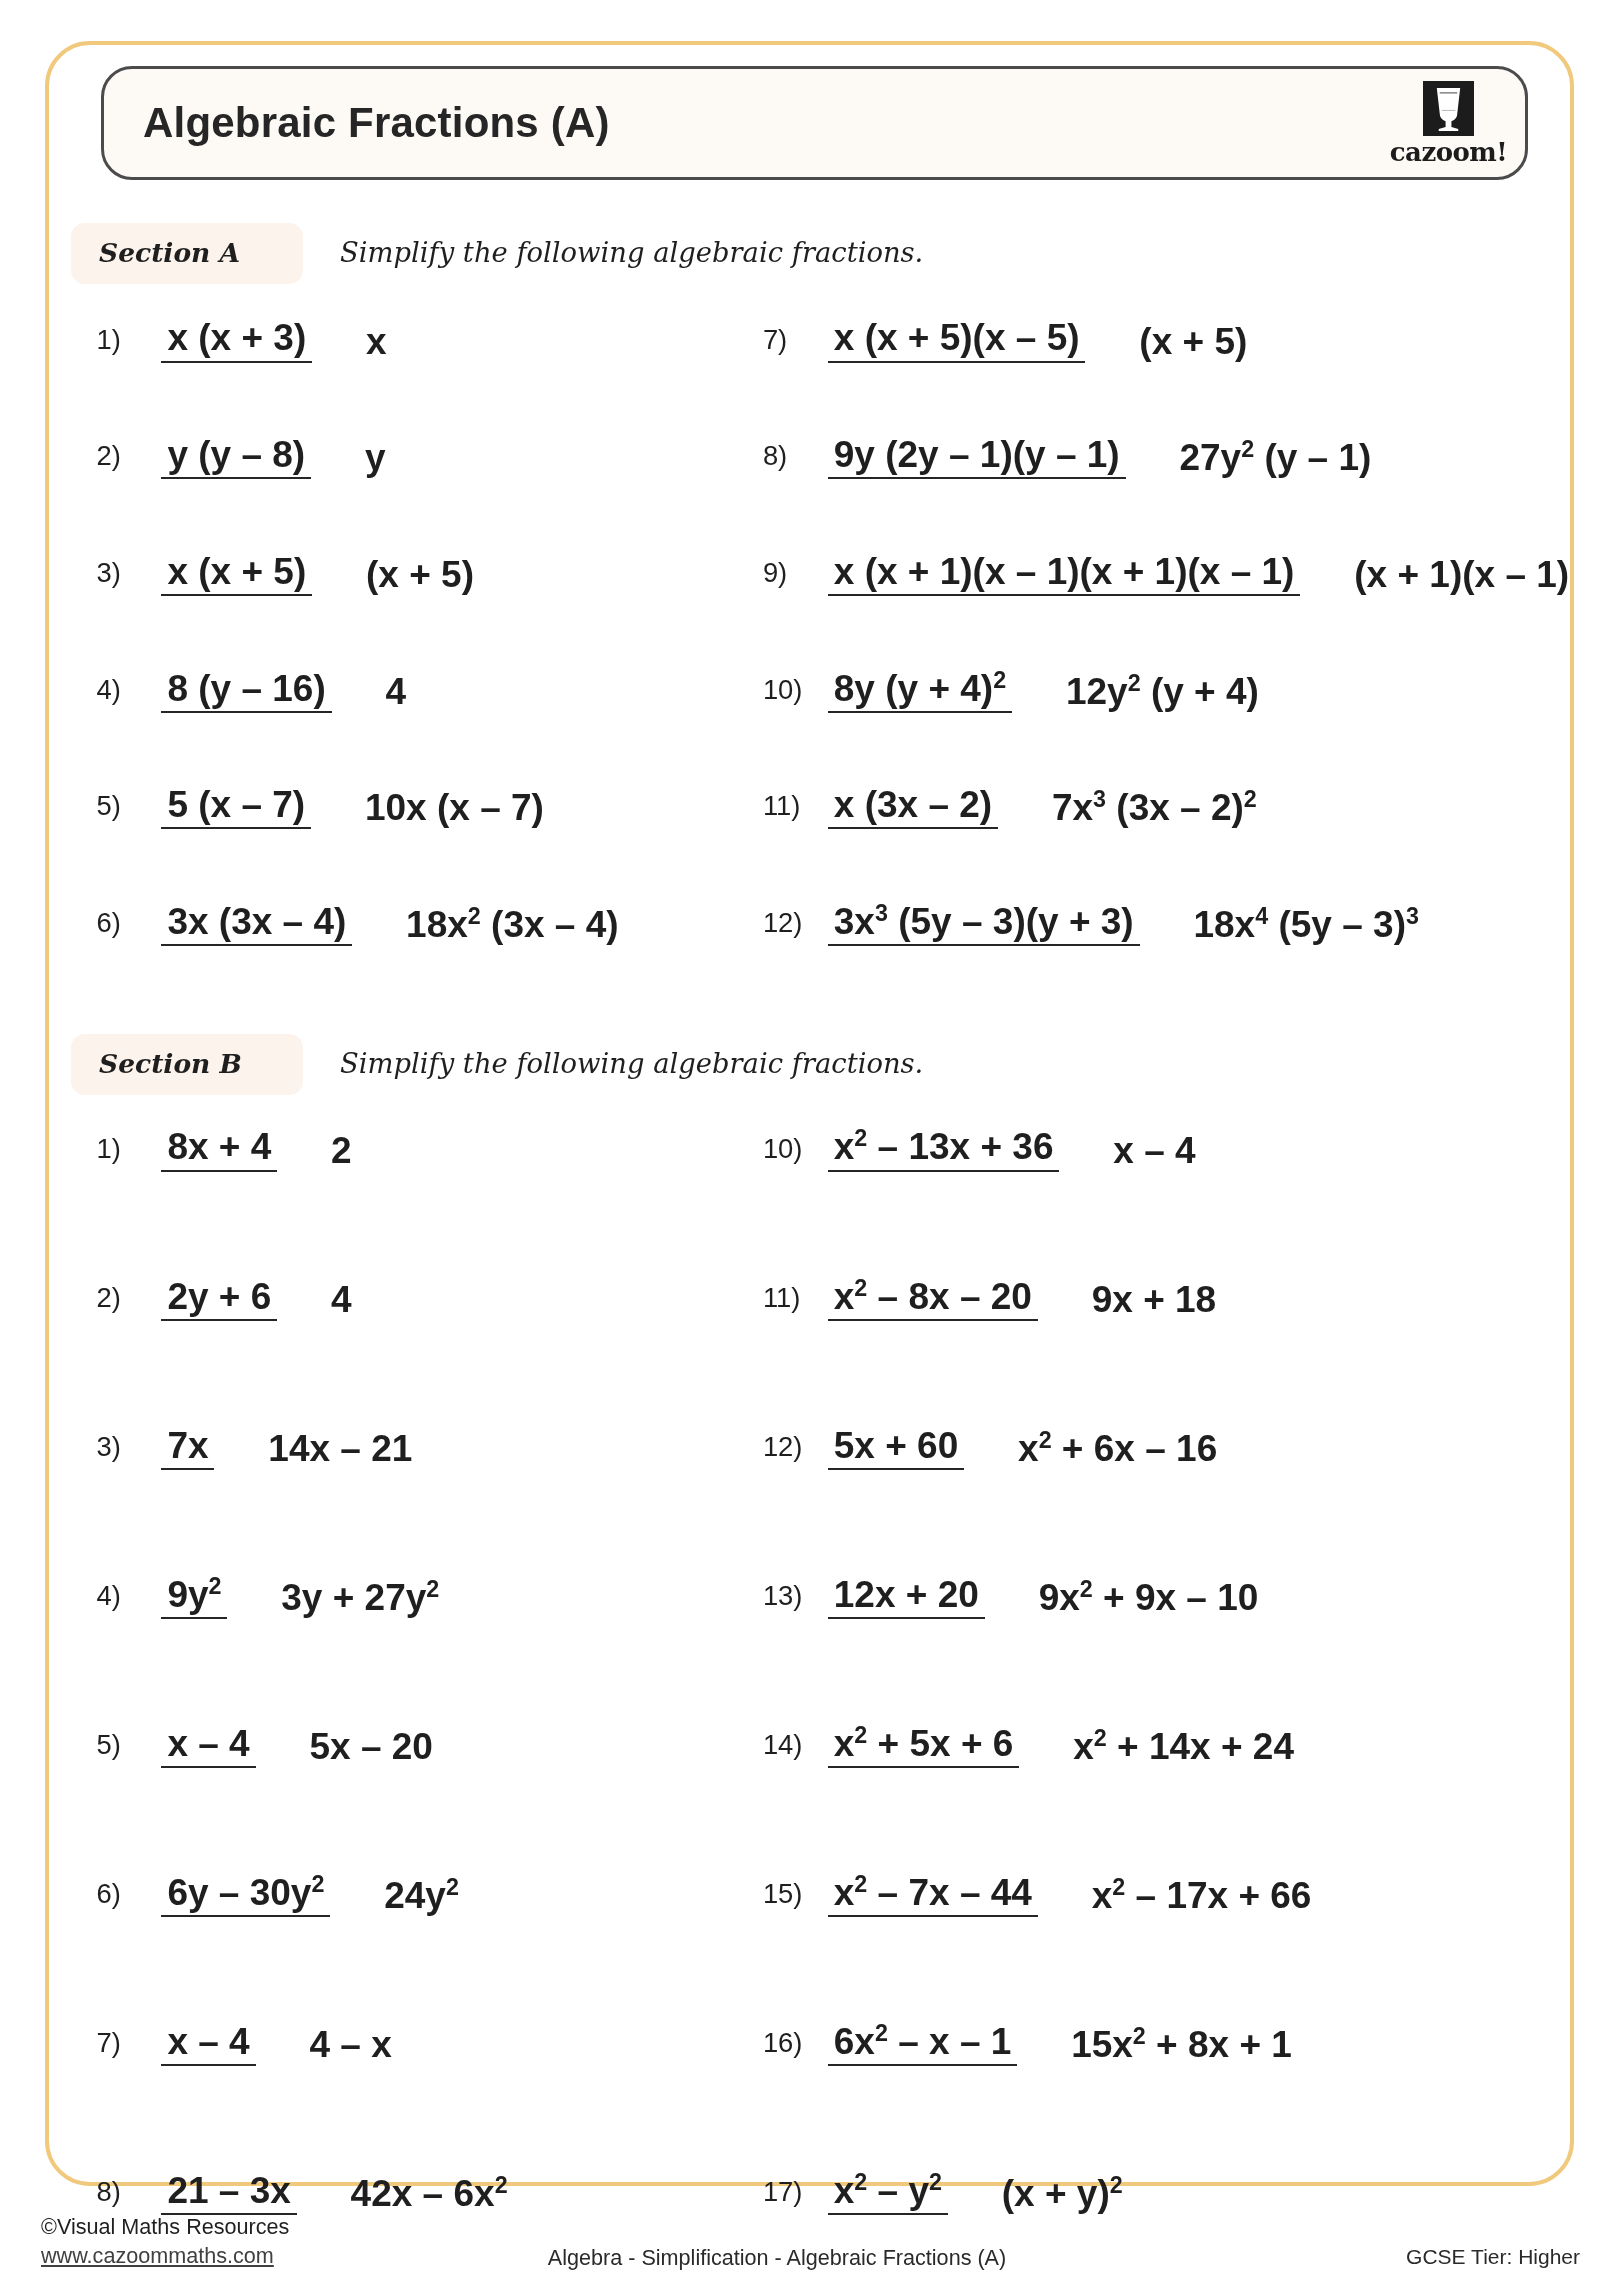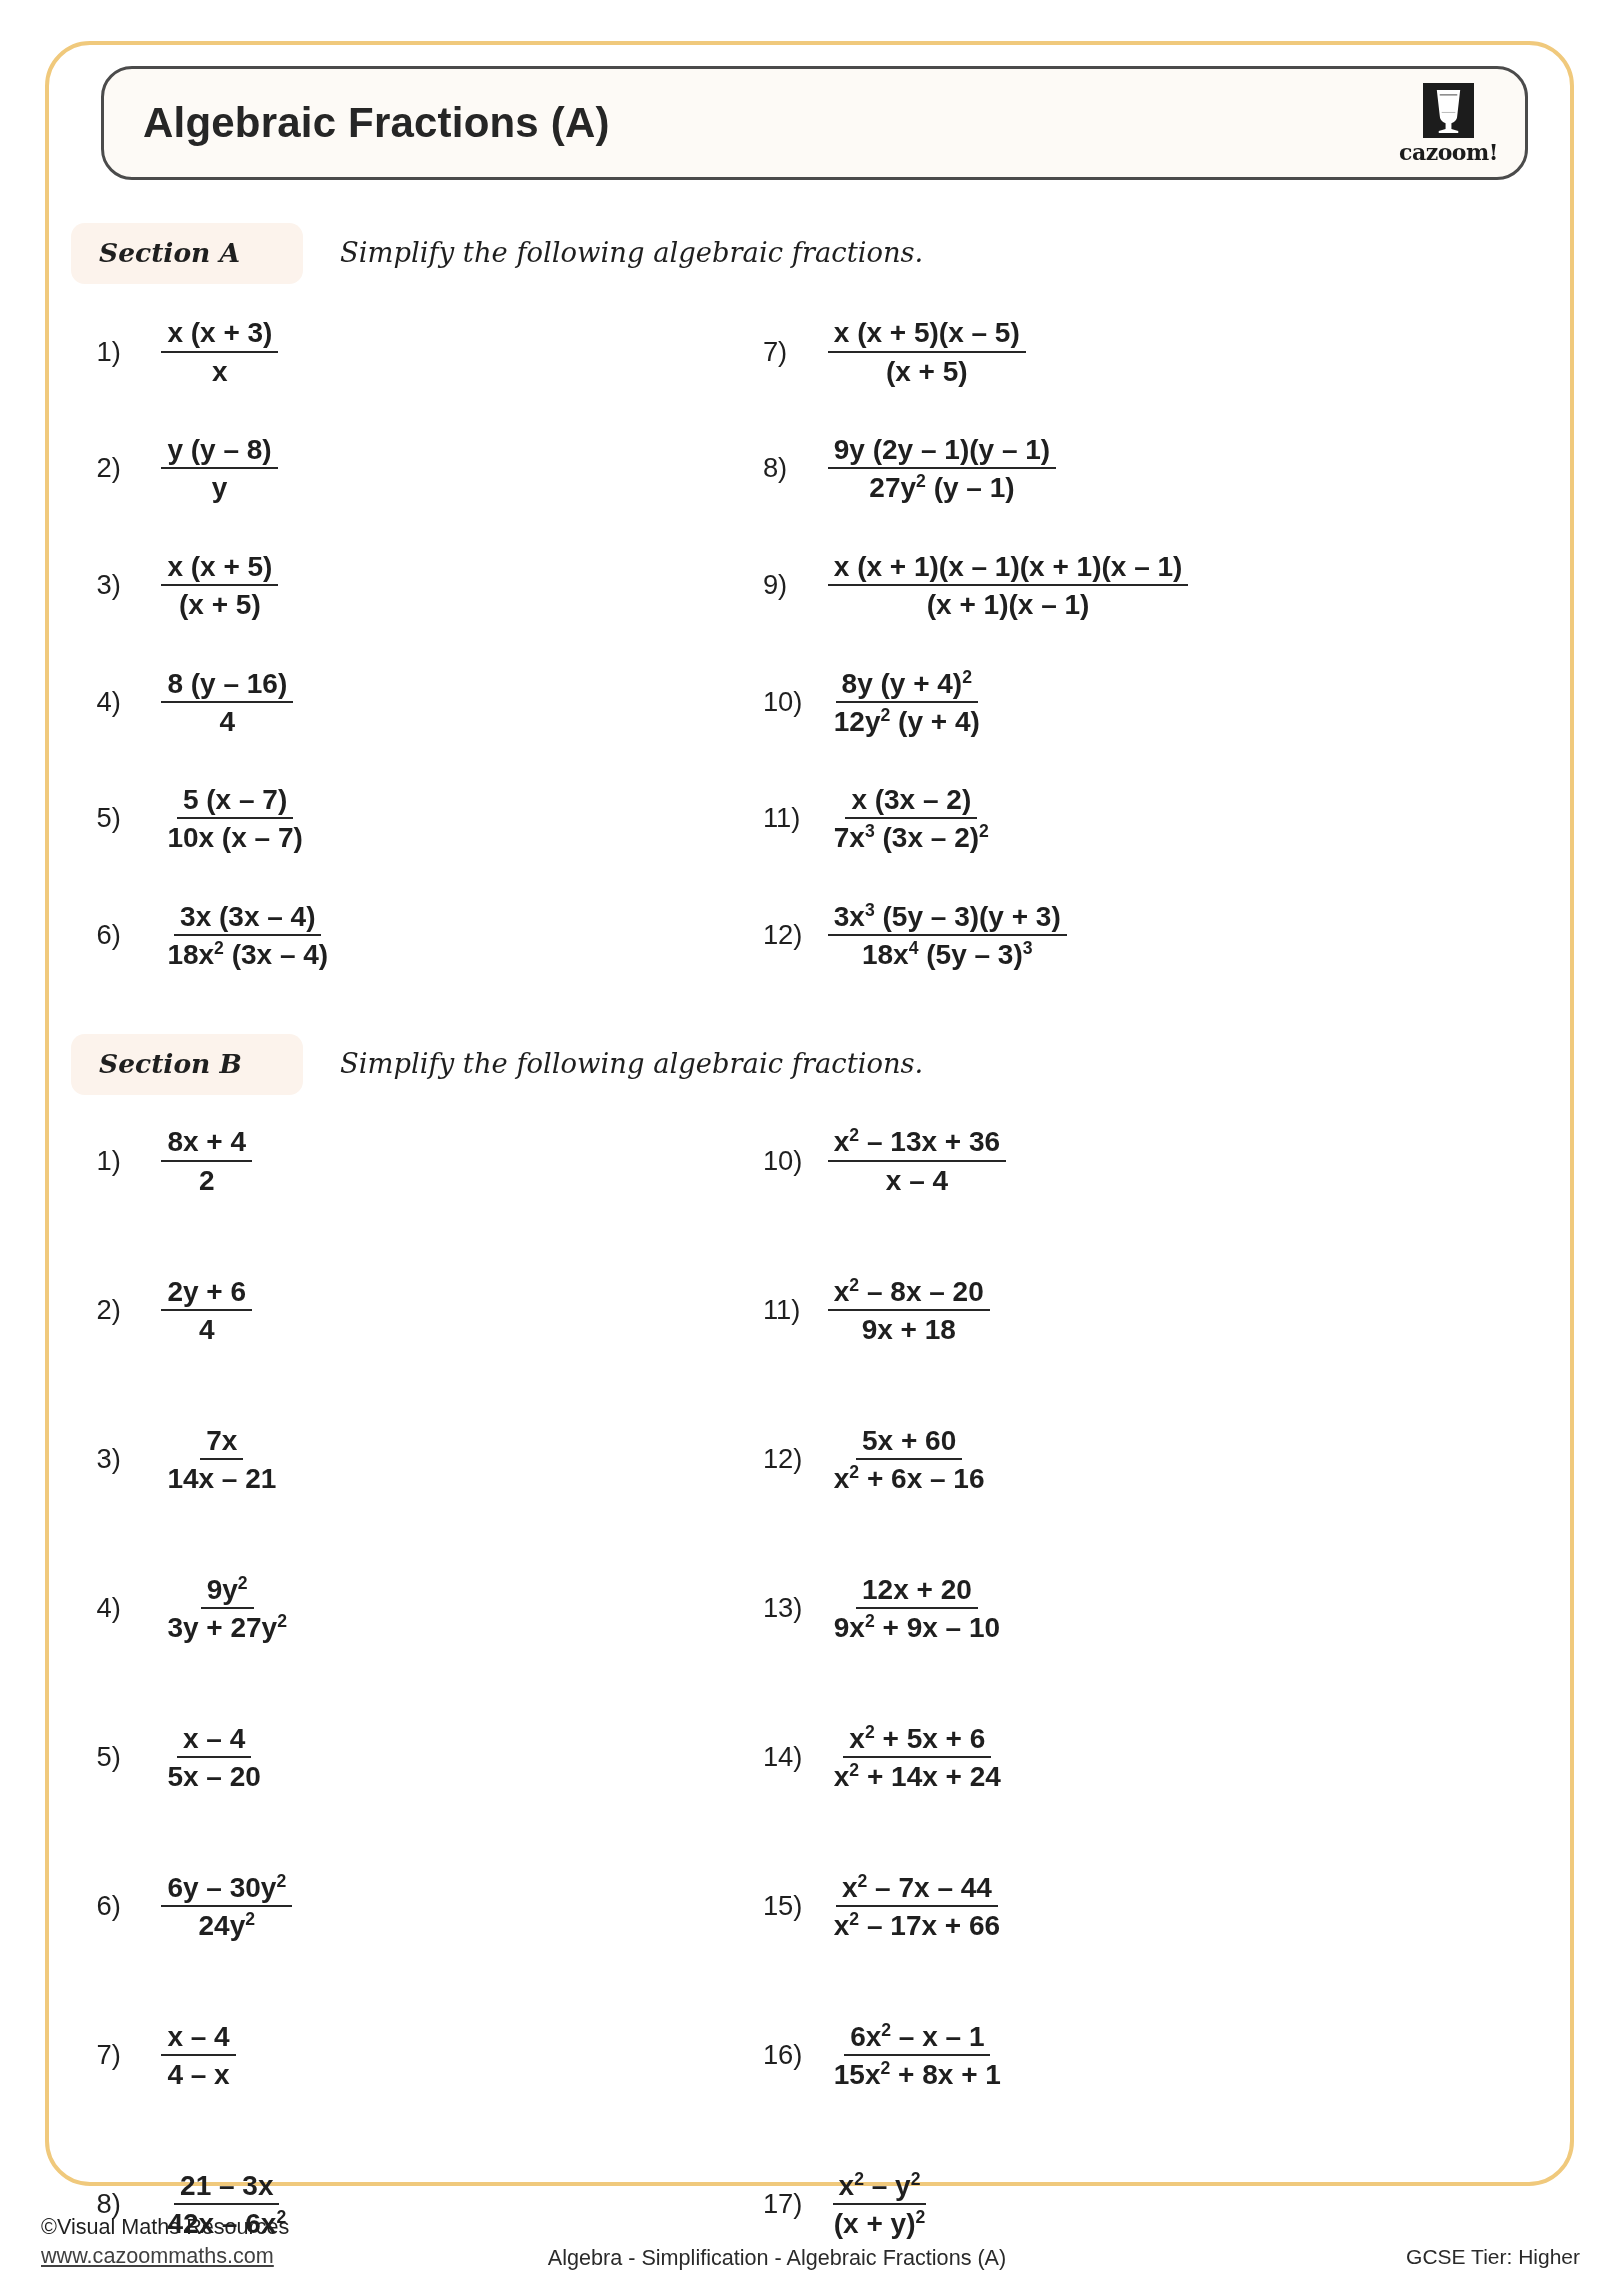--- a/index.html
+++ b/index.html
@@ -66,21 +66,21 @@
     background: #1c1c1c;
     display: flex;
     align-items: center;
     justify-content: center;
   }
   .logo-mark svg { display: block; }
   .logo-word {
     margin-top: 2.9px;
     font-family: "DejaVu Serif", serif;
     font-weight: bold;
-    font-size: 22px;
+    font-size: 26px;
     color: #1c1c1c;
     letter-spacing: -0.5px;
     line-height: 1;
   }
 
   
   .section {
     position: absolute;
     left: 71px;
     width: 1480px;
@@ -139,27 +139,28 @@
     font-size: 27.4px;
     color: #1f1f1f;
     width: 67px;
     flex: 0 0 67px;
     text-align: left;
     padding-left: 5.9px;
     box-sizing: border-box;
   }
   .frac {
     display: inline-flex;
-    flex-direction: column;
+    flex-direction: row;
     align-items: center;
-    font-size: 28px;
+    font-size: 37px;
     color: #1f1f1f;
     font-weight: bold;
     line-height: 1.12;
     padding: 0 3.9px;
+    gap: 48px;
   }
   .frac .num,
   .frac .den {
     white-space: nowrap;
     padding: 0 5.9px;
   }
   .frac .num {
     border-bottom: 2.9px solid #262626;
     padding-bottom: 2px;
   }

